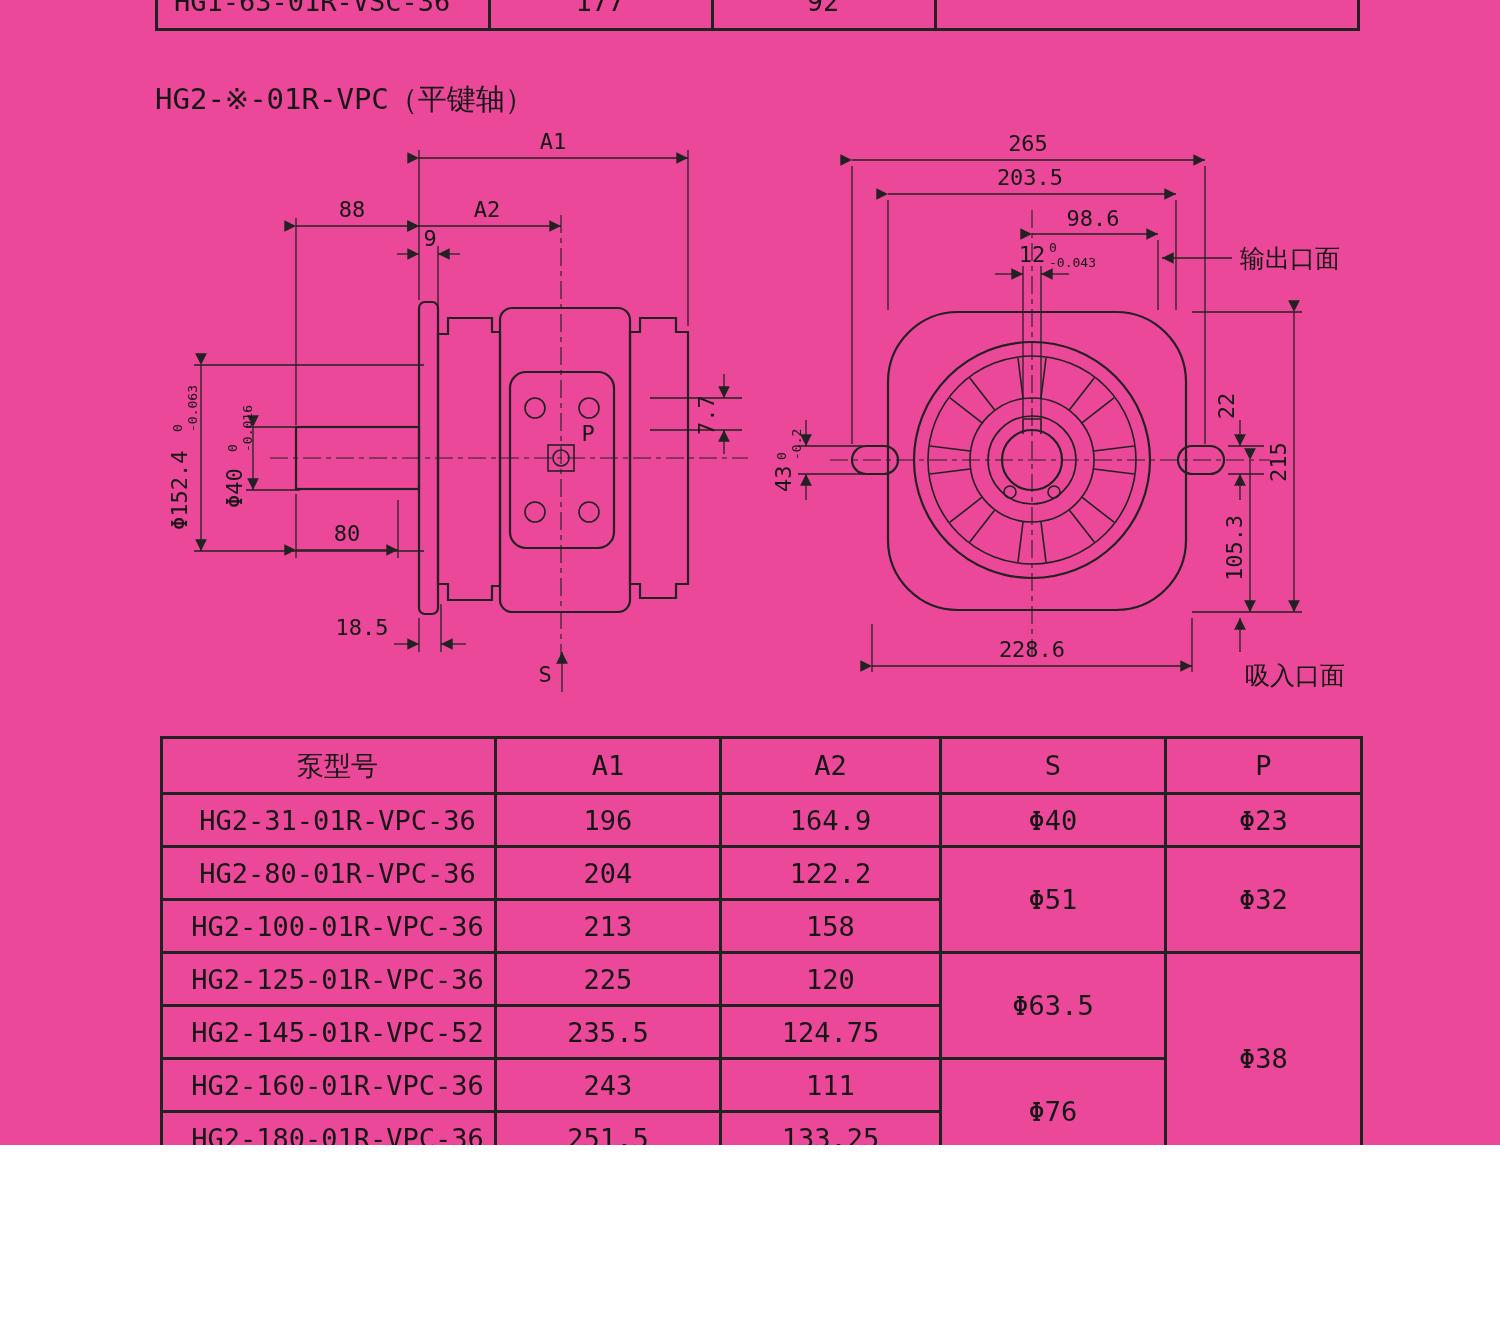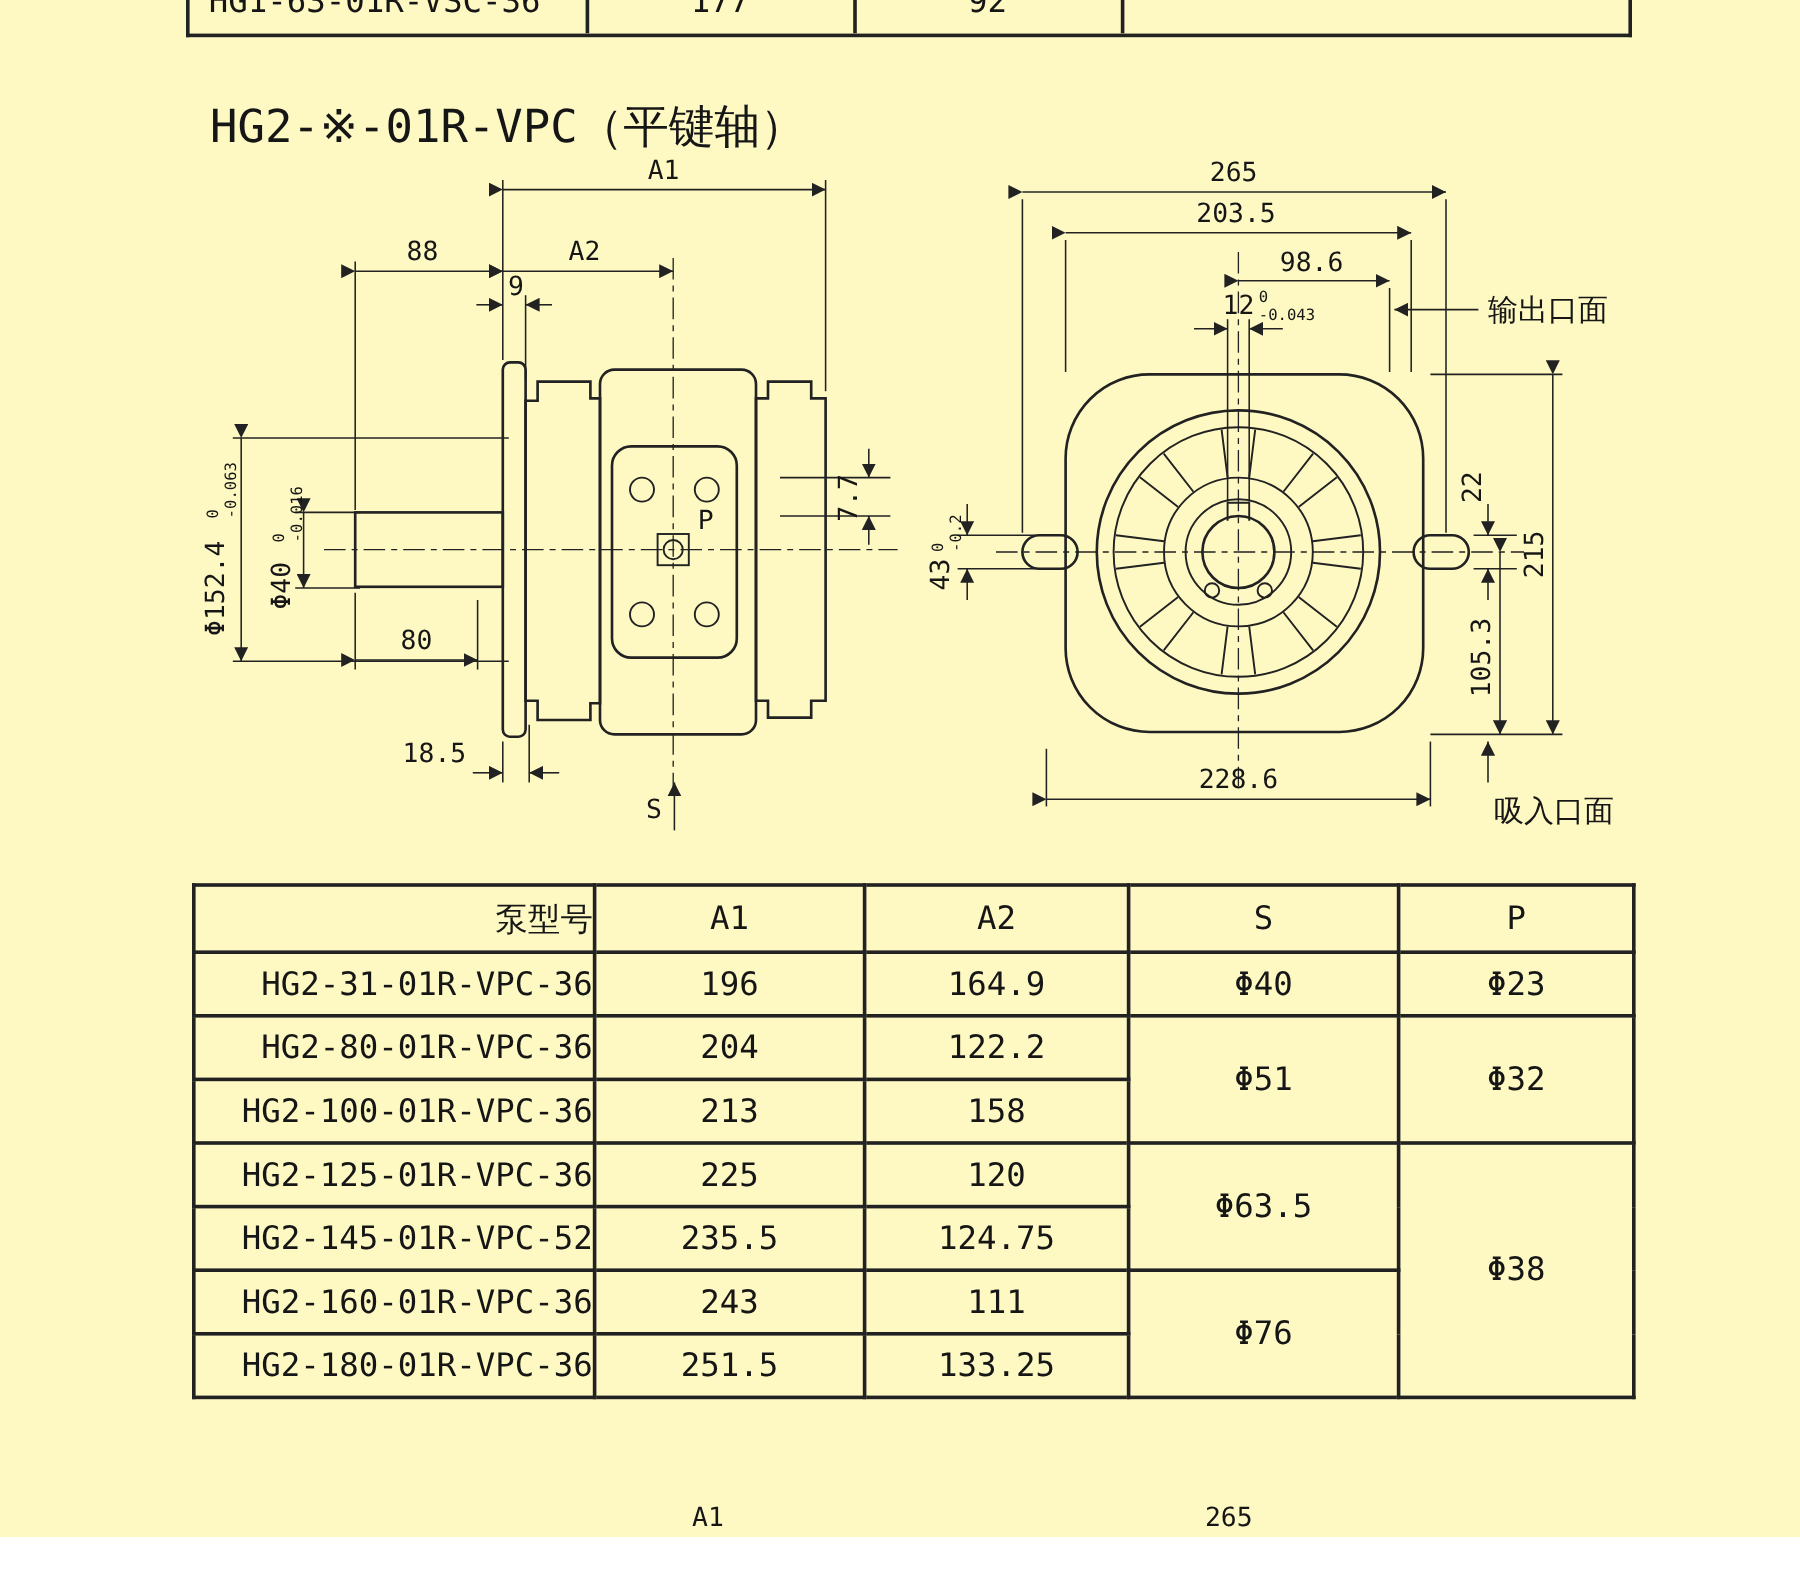--- a/index.html
+++ b/index.html
@@ -1,52 +1,52 @@
 <!DOCTYPE html>
 <html><head>
 <meta charset="utf-8">
 <style>
   html,body { margin:0; padding:0; }
   .page {
-    position:relative; width:1500px; height:1281px;
-    background:#fef9c3; overflow:hidden;
+    position:relative; width:1500px; height:1145px;
+    background:#ec4899; overflow:hidden;
     font-family:"DejaVu Sans Mono","DejaVu Sans",sans-serif;
     color:#161616;
   }
   
   .top-frag {
     position:absolute; left:155px; top:0; width:1205px; height:31px;
     box-sizing:border-box; overflow:hidden;
     border-left:3px solid #222; border-right:3px solid #222; border-bottom:3px solid #222;
   }
   .top-frag .vline { position:absolute; top:0; height:100%; width:3px; background:#222; }
   .tf-cell { position:absolute; top:-14px; line-height:31px; font-size:27px; white-space:nowrap; }
   
-  .sec-title { position:absolute; left:155px; font-size:38px; white-space:nowrap;margin-left:20px; }
+  .sec-title { position:absolute; left:155px; font-size:29px; white-space:nowrap; }
   
   .draw { position:absolute; left:0; top:0; }
   .ol   { fill:none; stroke:#222; stroke-width:2.2px; }
   .olt  { fill:none; stroke:#222; stroke-width:1.6px; }
   .dim  { fill:none; stroke:#222; stroke-width:1.3px; }
   .cl   { fill:none; stroke:#222; stroke-width:1.1px; stroke-dasharray:18 5 5 5; }
   .draw text { fill:#161616; font-family:"DejaVu Sans Mono",monospace; font-size:22px; }
   .draw text.tol { font-size:13px; }
   .draw text.cjk { font-size:25px; font-family:"DejaVu Sans",sans-serif; }
   
   .spec-table {
     position:absolute; left:160px; top:736px;
     border-collapse:collapse; table-layout:fixed;
   }
   .spec-table th, .spec-table td {
     border:3px solid #222; font-size:27px; font-weight:normal;
     text-align:center; padding:0; height:53px; box-sizing:border-box;
     background:transparent; white-space:nowrap;
   }
   .spec-table th { height:56px; }
-  .spec-table .left { text-align:right; padding-left:18px; }
+  .spec-table .left { text-align:center; padding-left:18px; }
 </style>
 </head>
 <body>
 
 <div class="page">
 
   <div class="top-frag">
     <div class="vline" style="left:330px"></div>
     <div class="vline" style="left:553px"></div>
     <div class="vline" style="left:776px"></div>

